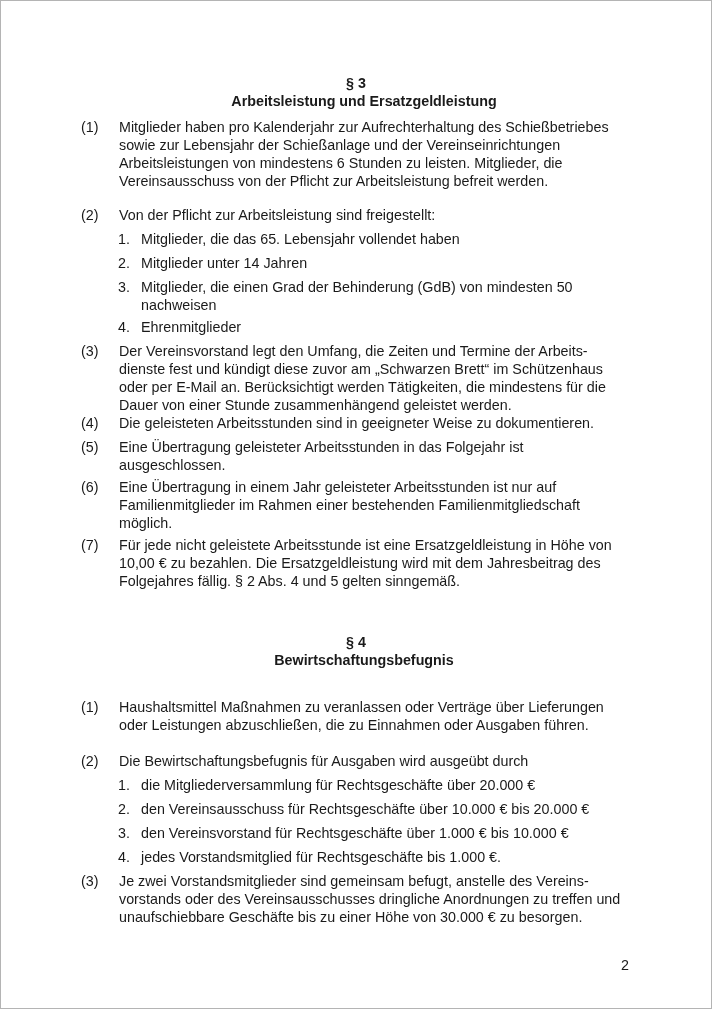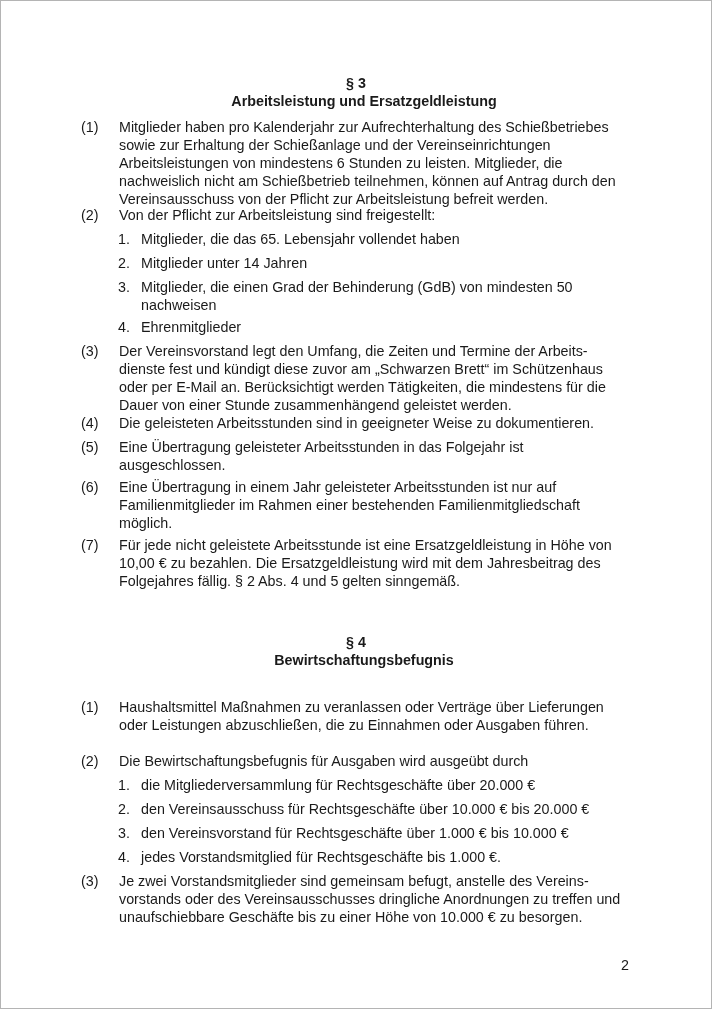--- a/index.html
+++ b/index.html
@@ -38,23 +38,22 @@
 <div class="page">
 
   <div class="heading" style="top:73px;">
     <span class="sym">§ 3</span>
     <span class="title">Arbeitsleistung und Ersatzgeldleistung</span>
   </div>
 
   <div class="para" style="top:117px;">
     <span class="num">(1)</span>
     <span class="txt">Mitglieder haben pro Kalenderjahr zur Aufrechterhaltung des Schießbetriebes</span>
-    <span class="txt">sowie zur Erhaltung der Schießanlage und der Vereinseinrichtungen</span>
+    <span class="txt">sowie zur Lebensjahr der Schießanlage und der Vereinseinrichtungen</span>
     <span class="txt">Arbeitsleistungen von mindestens 6 Stunden zu leisten. Mitglieder, die</span>
-    <span class="txt">nachweislich nicht am Schießbetrieb teilnehmen, können auf Antrag durch den</span>
     <span class="txt">Vereinsausschuss von der Pflicht zur Arbeitsleistung befreit werden.</span>
   </div>
 
   <div class="para" style="top:205px;">
     <span class="num">(2)</span>
     <span class="txt">Von der Pflicht zur Arbeitsleistung sind freigestellt:</span>
   </div>
   <div class="sub" style="top:229px;">
     <span class="num">1.</span>
     <span class="txt">Mitglieder, die das 65. Lebensjahr vollendet haben</span>
@@ -135,17 +134,17 @@
   </div>
   <div class="sub" style="top:847px;">
     <span class="num">4.</span>
     <span class="txt">jedes Vorstandsmitglied für Rechtsgeschäfte bis 1.000 €.</span>
   </div>
 
   <div class="para" style="top:871px;">
     <span class="num">(3)</span>
     <span class="txt">Je zwei Vorstandsmitglieder sind gemeinsam befugt, anstelle des Vereins-</span>
     <span class="txt">vorstands oder des Vereinsausschusses dringliche Anordnungen zu treffen und</span>
-    <span class="txt">unaufschiebbare Geschäfte bis zu einer Höhe von 10.000 € zu besorgen.</span>
+    <span class="txt">unaufschiebbare Geschäfte bis zu einer Höhe von 30.000 € zu besorgen.</span>
   </div>
 
   <div class="pagenum">2</div>
 </div>
 
 </body></html>

